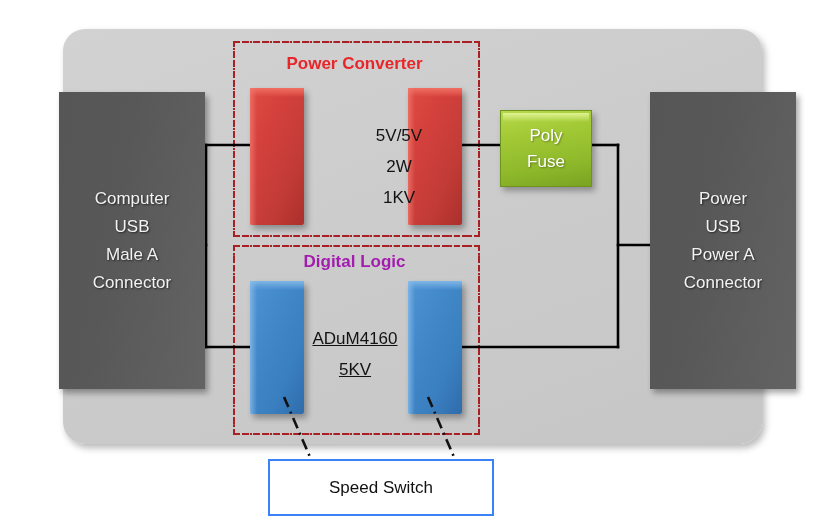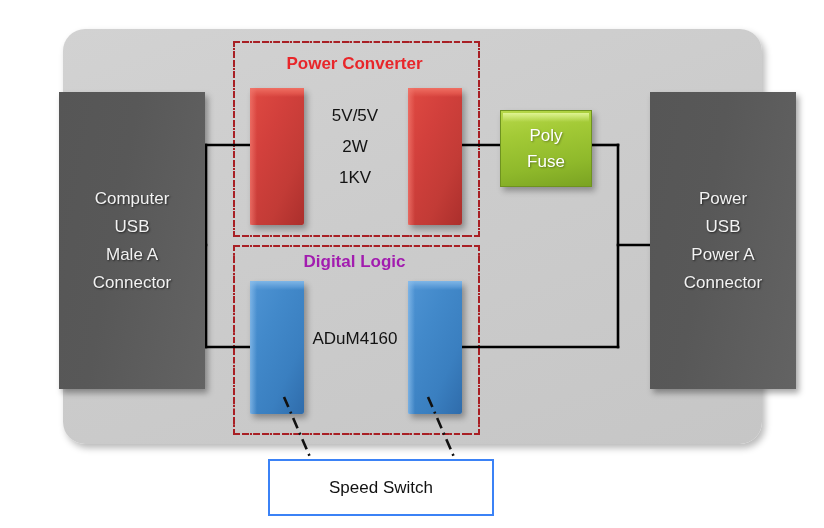--- a/index.html
+++ b/index.html
@@ -130,22 +130,22 @@
 
   
   .spec {
     position: absolute;
     text-align: center;
     color: #131313;
     font-size: 17px;
     z-index: 5;
     white-space: nowrap;
   }
-  .spec-power { left: 304px; top: 100px; width: 102px; }
-  .spec-logic { left: 292px; top: 323px; width: 126px; }
+  .spec-power { left: 304px; top: 120px; width: 102px; padding-left: 44px; }
+  .spec-logic { left: 292px; top: 323px; width: 126px; text-decoration: underline; }
   .spec .sline { line-height: 31px; }
 
   
   .polyfuse {
     position: absolute;
     left: 500px;
     top: 110px;
     width: 90px;
     height: 75px;
     background: linear-gradient(170deg, #b7d84a 0%, #a3ca36 30%, #8fb92b 70%, #7aa322 100%);
@@ -259,20 +259,21 @@
   <div class="group-title gt-power">Power Converter</div>
   <div class="group-title gt-logic">Digital Logic</div>
 
   <div class="spec spec-power">
     <div class="sline">5V/5V</div>
     <div class="sline">2W</div>
     <div class="sline">1KV</div>
   </div>
   <div class="spec spec-logic">
     <div class="sline">ADuM4160</div>
+    <div class="sline">5KV</div>
   </div>
 
   <div class="connector connector-left">
     <div class="cline">Computer</div>
     <div class="cline">USB</div>
     <div class="cline">Male A</div>
     <div class="cline">Connector</div>
   </div>
   <div class="connector connector-right">
     <div class="cline">Power</div>

